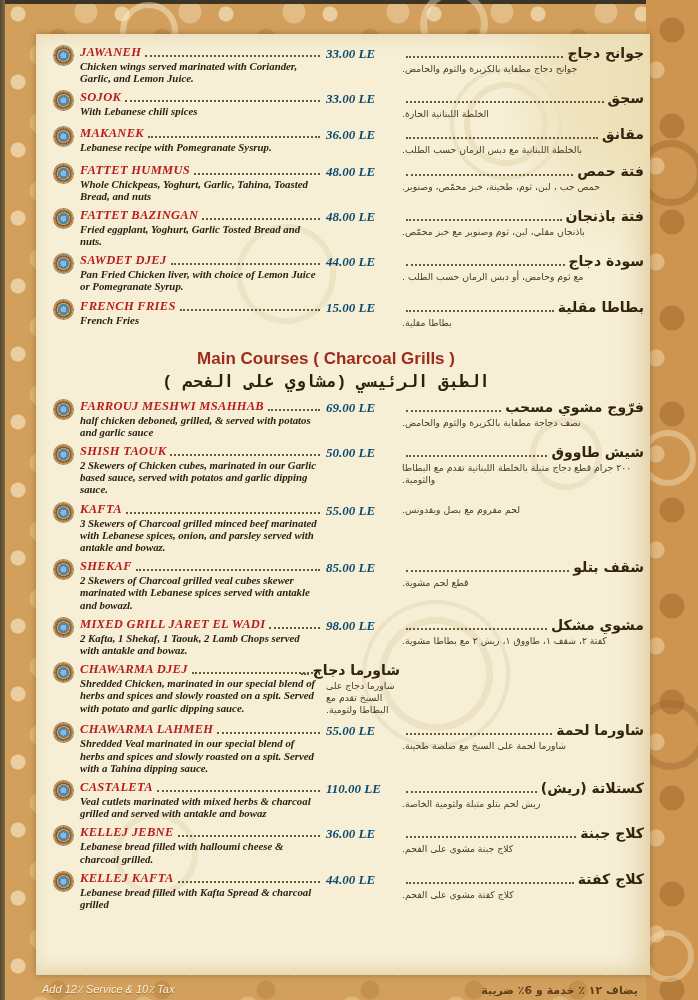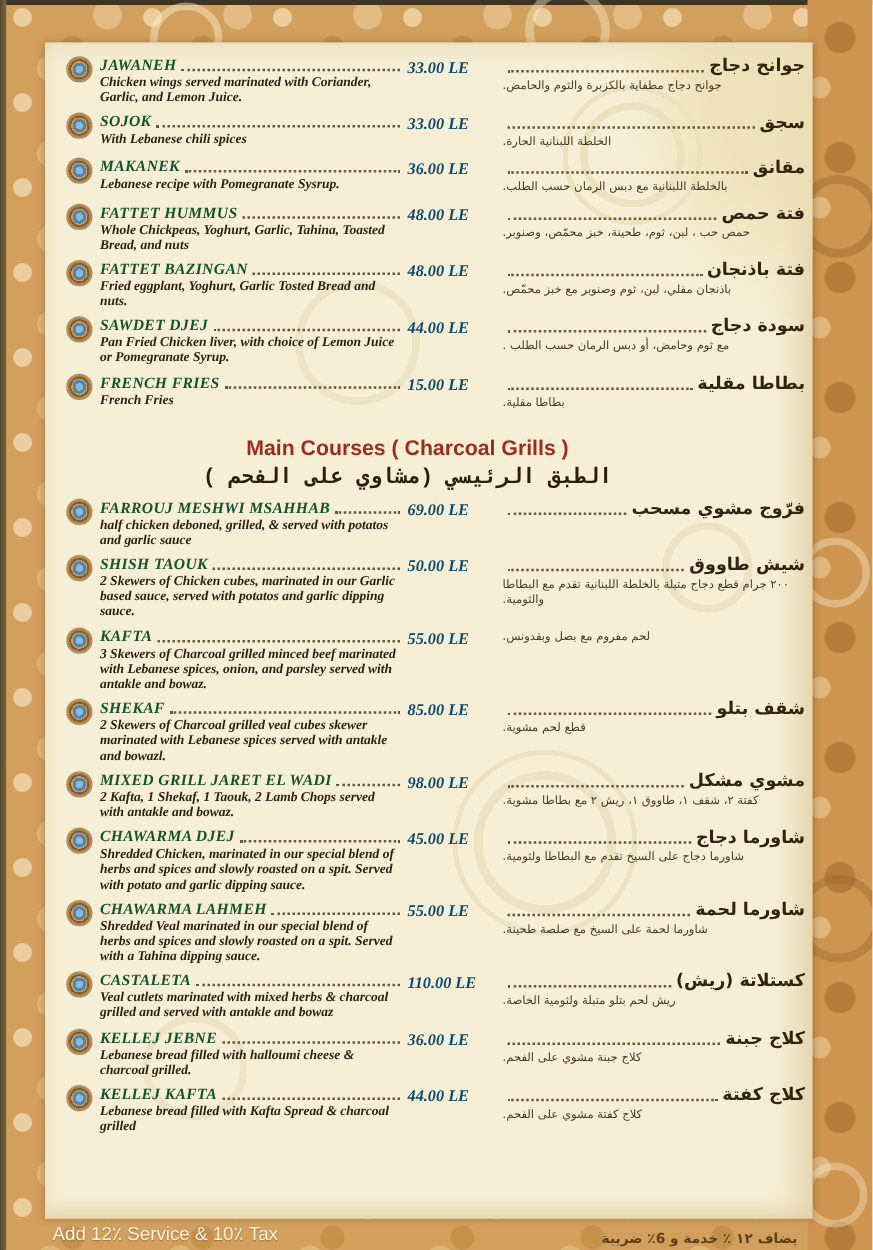--- a/index.html
+++ b/index.html
@@ -40,32 +40,32 @@
       radial-gradient(ellipse at 96% 2%, #ecdfb4 0 60px, transparent 130px);}
   .inner{position:relative;z-index:1;}
 
   .row{display:grid;grid-template-columns:30px 244px 74px 1fr;column-gap:2px;margin-bottom:6px;}
   .badge{width:19px;height:19px;border-radius:50%;margin:1px auto 0;
     background:radial-gradient(circle at 50% 50%, #8db9d6 0 3px, #4f87ae 3px 5.5px, #caa05c 5.5px 6.5px, #8a5a2a 6.5px 8px, #a97f45 8px 9.5px);
     box-shadow:0 0 0 1px rgba(107,69,32,.6);}
   .nr{display:flex;align-items:flex-end;}
   .nm{white-space:nowrap;}
   .dots{flex:1;border-bottom:2px dotted #6a5638;margin:0 4px 3px;min-width:8px;}
-  .en .nm{font-size:12.5px;font-style:italic;font-weight:bold;letter-spacing:.3px;color:#14532d;}
+  .en .nm{font-size:12.5px;font-style:italic;font-weight:bold;letter-spacing:.3px;color:#b91c1c;}
   .en .ds{font-size:10.8px;font-style:italic;font-weight:bold;line-height:1.13;color:#2c2013;padding-right:6px;}
   .pr{font-size:13px;font-style:italic;font-weight:bold;color:#0c4a6e;white-space:nowrap;padding-top:1px;}
   .ar{text-align:left;}
   .ar .nm{font-family:"DejaVu Sans",sans-serif;font-weight:700;font-size:14px;color:#33230f;}
   .ar .ds{font-family:"DejaVu Sans",sans-serif;font-size:9.3px;color:#4a3a26;margin-top:2px;line-height:1.3;}
 
   .sec-head{text-align:center;margin:20px 40px 7px 0;}
   .sec-en{font-family:"Liberation Sans",sans-serif;font-weight:700;font-size:17px;color:#9e2b1e;}
   .sec-ar{font-family:Liberation Mono, monospace;font-weight:700;font-size:17px;color:#2e1d0a;margin-top:2px;}
 
-  .foot-left{position:absolute;left:42px;bottom:4px;font-family:"Liberation Sans",sans-serif;font-size:15px;color:#faf2da;text-shadow:0 1px 1px rgba(120,80,30,.6);}
+  .foot-left{position:absolute;left:42px;bottom:4px;font-family:"Liberation Sans",sans-serif;font-size:11px;color:#faf2da;text-shadow:0 1px 1px rgba(120,80,30,.6);font-style:italic;}
   .foot-right{position:absolute;right:60px;bottom:3px;font-family:"DejaVu Sans",sans-serif;font-weight:700;font-size:11px;color:#5c3e18;}
 </style>
 </head>
 <body>
 
 <div class="page">
   <div class="edge-top"></div>
   <div class="edge-left"></div>
   <div class="band-right"></div>
   <div class="motif m1"></div>
@@ -224,20 +224,21 @@
               <span class="dots"></span>
             </div>
           <div class="ds">half chicken deboned, grilled, &amp; served with  potatos and garlic sauce</div>
         </div>
         <div class="pr">69.00 LE</div>
         <div class="ar" dir="rtl">
           <div class="nr">
               <span class="nm">فرّوج مشوي مسحب</span>
               <span class="dots"></span>
             </div>
+          <div class="ds">نصف دجاجة  مطفاية بالكزبرة والثوم والحامض.</div>
         </div>
       </div>
 
       <div class="row">
         <span class="badge"></span>
         <div class="en">
           <div class="nr">
               <span class="nm">SHISH TAOUK</span>
               <span class="dots"></span>
             </div>
@@ -308,21 +309,20 @@
 
       <div class="row">
         <span class="badge"></span>
         <div class="en">
           <div class="nr">
               <span class="nm">CHAWARMA DJEJ</span>
               <span class="dots"></span>
             </div>
           <div class="ds">Shredded Chicken, marinated in our special blend of herbs and spices and slowly roasted on a spit. Served with potato  and  garlic dipping sauce.</div>
         </div>
-        <div class="pr">45.00 LE</div>
         <div class="ar" dir="rtl">
           <div class="nr">
               <span class="nm">شاورما دجاج</span>
               <span class="dots"></span>
             </div>
           <div class="ds">شاورما دجاج على السيخ  تقدم مع البطاطا ولثومية.</div>
         </div>
       </div>
 
       <div class="row">

